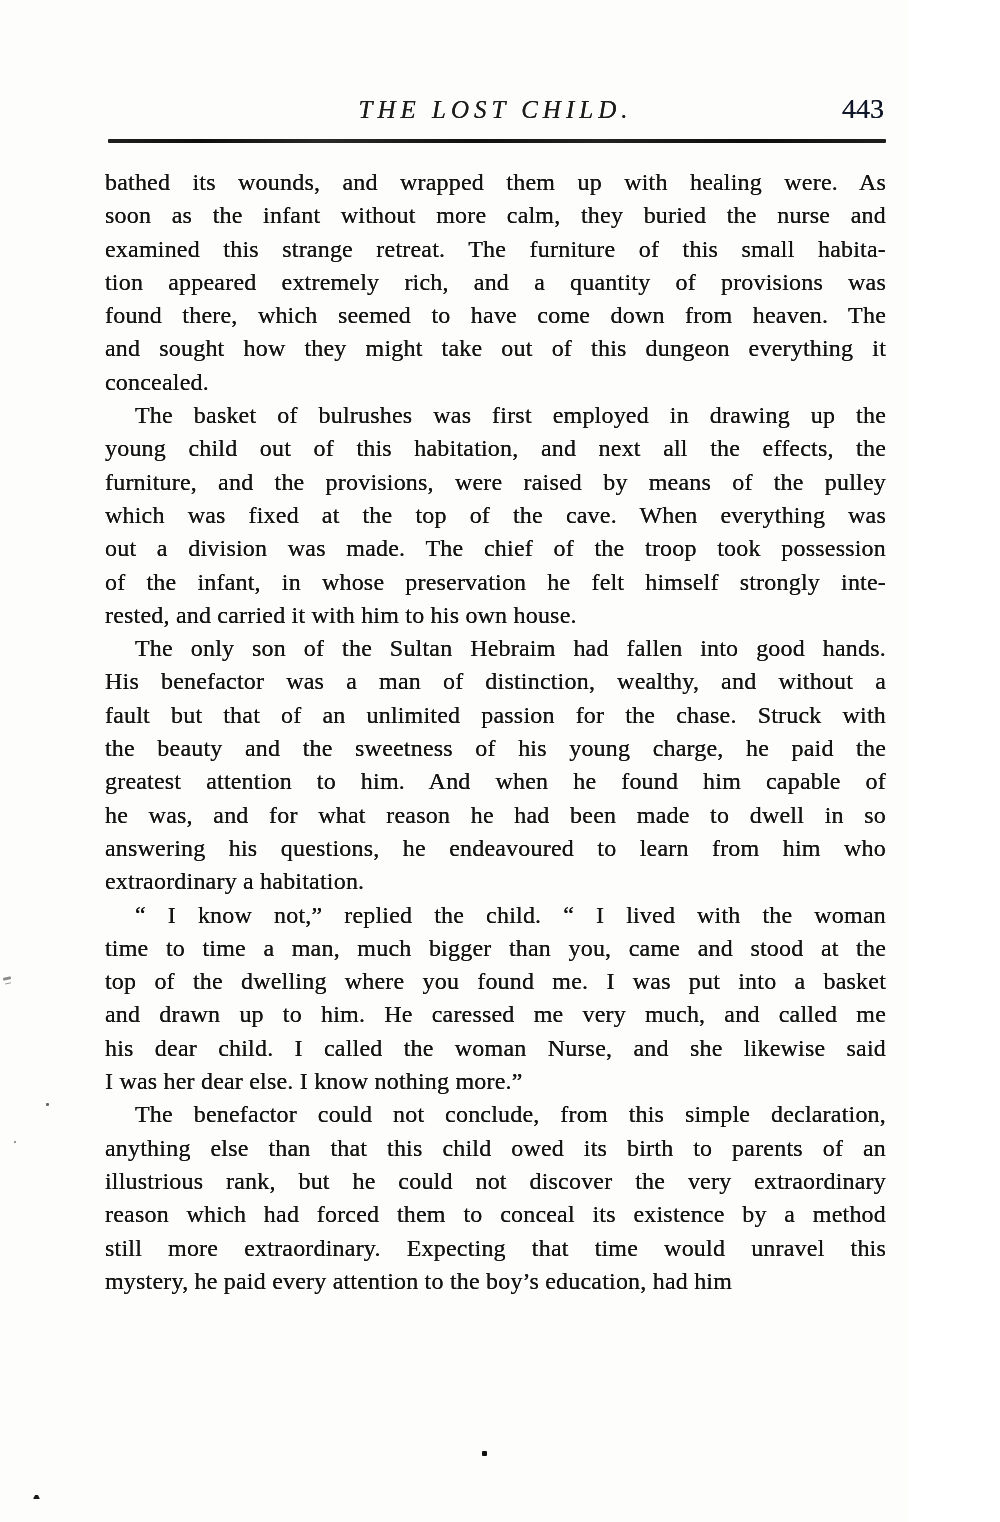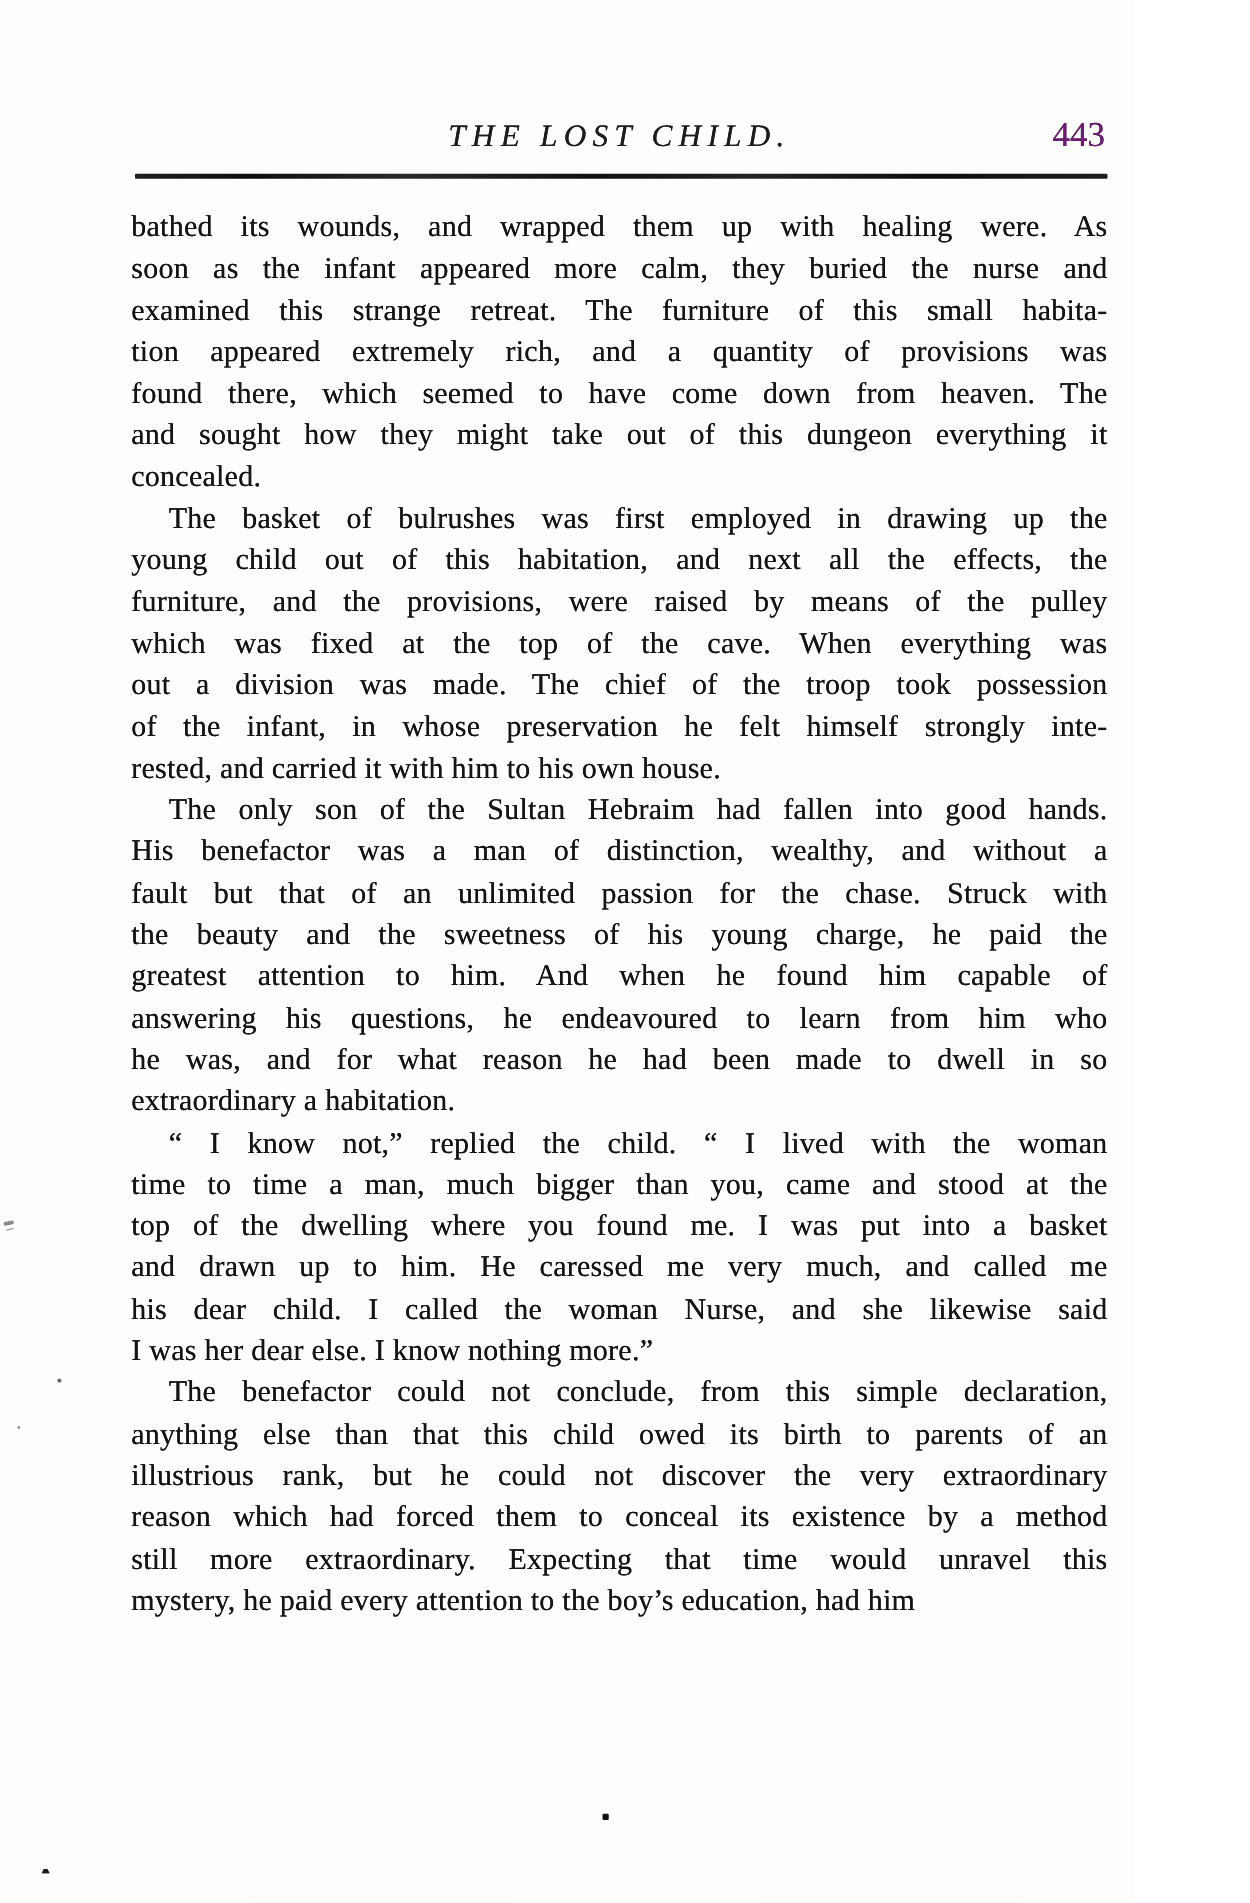--- a/index.html
+++ b/index.html
@@ -34,21 +34,21 @@
     letter-spacing: 5px;
     color: #1c1c1c;
     text-shadow: 0 0 0.4px #1c1c1c;
     white-space: nowrap;
   }
   .head-pagenum {
     position: absolute;
     right: 2px;
     top: -3px;
     font-size: 28px;
-    color: #701a75;
+    color: #0f172a;
     text-shadow: 0 0 0.4px #161616;
   }
   .head-rule {
     position: absolute;
     left: 108px;
     top: 139px;
     width: 778px;
     height: 4px;
     background: linear-gradient(90deg, #1f1f1f 0%, #0e0e0e 12%, #2a2a2a 28%, #101010 47%, #232323 63%, #0d0d0d 82%, #1e1e1e 100%);
     border-radius: 1px;
@@ -93,21 +93,21 @@
   <div class="running-head">
     <div class="head-title">THE LOST CHILD.</div>
     <div class="head-pagenum">443</div>
   </div>
 
   <div class="head-rule"></div>
 
   <div class="text-body">
       <div class="para">
         <div class="line">bathed its wounds, and wrapped them up with healing were. As</div>
-        <div class="line">soon as the infant appeared more calm, they buried the nurse and</div>
+        <div class="line">soon as the infant without more calm, they buried the nurse and</div>
         <div class="line">examined this strange retreat. The furniture of this small habita-</div>
         <div class="line">tion appeared extremely rich, and a quantity of provisions was</div>
         <div class="line">found there, which seemed to have come down from heaven. The</div>
         <div class="line">and sought how they might take out of this dungeon everything it</div>
         <div class="line last">concealed.</div>
       </div>
       <div class="para indent">
         <div class="line">The basket of bulrushes was first employed in drawing up the</div>
         <div class="line">young child out of this habitation, and next all the effects, the</div>
         <div class="line">furniture, and the provisions, were raised by means of the pulley</div>
@@ -115,22 +115,22 @@
         <div class="line">out a division was made. The chief of the troop took possession</div>
         <div class="line">of the infant, in whose preservation he felt himself strongly inte-</div>
         <div class="line last">rested, and carried it with him to his own house.</div>
       </div>
       <div class="para indent">
         <div class="line">The only son of the Sultan Hebraim had fallen into good hands.</div>
         <div class="line">His benefactor was a man of distinction, wealthy, and without a</div>
         <div class="line">fault but that of an unlimited passion for the chase. Struck with</div>
         <div class="line">the beauty and the sweetness of his young charge, he paid the</div>
         <div class="line">greatest attention to him. And when he found him capable of</div>
+        <div class="line">he was, and for what reason he had been made to dwell in so</div>
         <div class="line">answering his questions, he endeavoured to learn from him who</div>
-        <div class="line">he was, and for what reason he had been made to dwell in so</div>
         <div class="line last">extraordinary a habitation.</div>
       </div>
       <div class="para indent">
         <div class="line">“ I know not,” replied the child. “ I lived with the woman</div>
         <div class="line">time to time a man, much bigger than you, came and stood at the</div>
         <div class="line">top of the dwelling where you found me. I was put into a basket</div>
         <div class="line">and drawn up to him. He caressed me very much, and called me</div>
         <div class="line">his dear child. I called the woman Nurse, and she likewise said</div>
         <div class="line last">I was her dear else. I know nothing more.”</div>
       </div>

